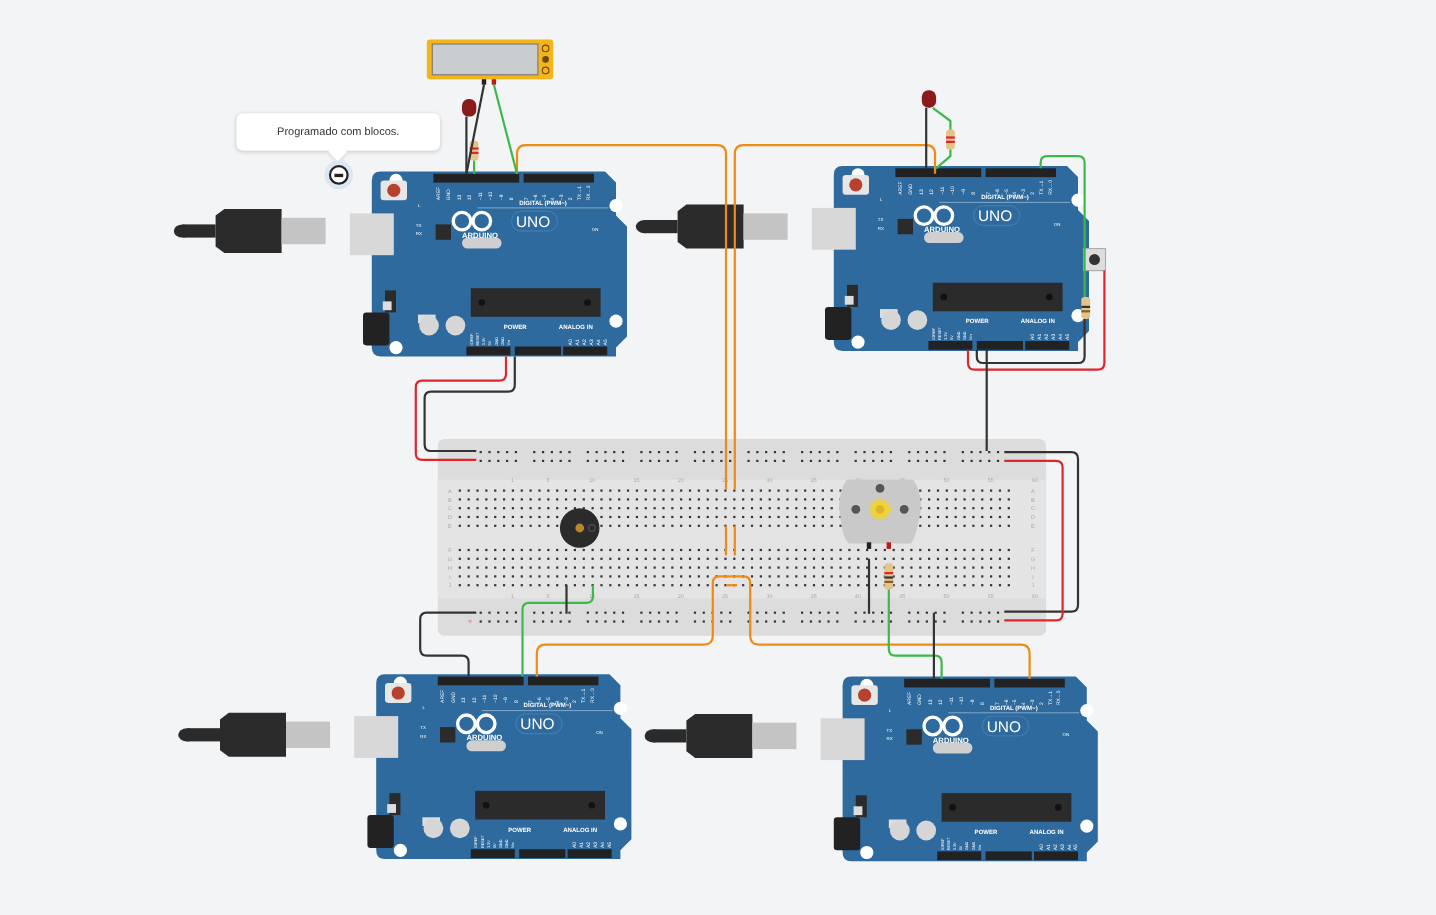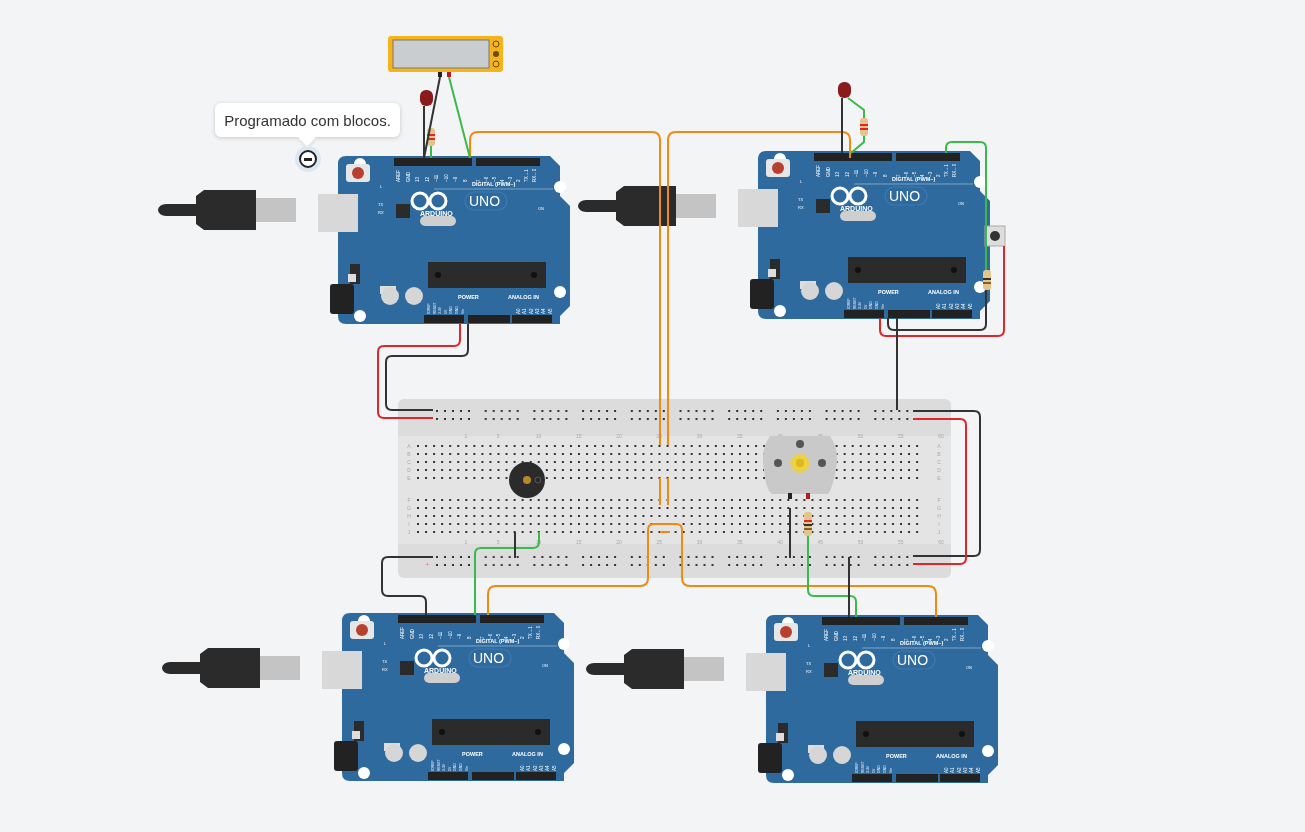--- a/index.html
+++ b/index.html
@@ -1,18 +1,18 @@
 <!DOCTYPE html>
 <html><head>
 <meta charset="utf-8">
 <style>
   html,body{margin:0;padding:0;}
   body{width:1305px;height:832px;background:#f3f4f6;position:relative;overflow:hidden;font-family:"Liberation Sans",sans-serif;}
   #canvas{position:absolute;left:0;top:0;width:1305px;height:832px;}
-  .tooltip{position:absolute;left:215px;top:103px;width:185px;height:34px;background:#fff;border-radius:6px;box-shadow:0 1px 4px rgba(0,0,0,.18);display:flex;align-items:center;justify-content:center;font-size:15px;color:#333;}
+  .tooltip{position:absolute;left:215px;top:103px;width:185px;height:34px;background:#fff;border-radius:6px;box-shadow:0 1px 4px rgba(0,0,0,.18);display:flex;align-items:center;justify-content:center;font-size:10px;color:#333;}
   .tooltip:after{content:"";position:absolute;left:86px;bottom:-7px;width:12px;height:12px;background:#fff;transform:rotate(45deg);box-shadow:2px 2px 3px rgba(0,0,0,.08);}
   .collapse-btn{position:absolute;left:295px;top:146px;width:26px;height:26px;border-radius:50%;background:#dbe7f2;display:flex;align-items:center;justify-content:center;cursor:pointer;}
   .collapse-btn span{display:block;width:18px;height:18px;border-radius:50%;background:#fff;border:2.5px solid #222;box-sizing:border-box;position:relative;}
   .collapse-btn span:after{content:"";position:absolute;left:3px;top:6px;width:8px;height:3px;background:#222;}
   svg text{font-family:"Liberation Sans",sans-serif;}
 </style>
 </head>
 <body>
 
 <svg id="canvas" viewBox="0 0 1305 832" xmlns="http://www.w3.org/2000/svg">

